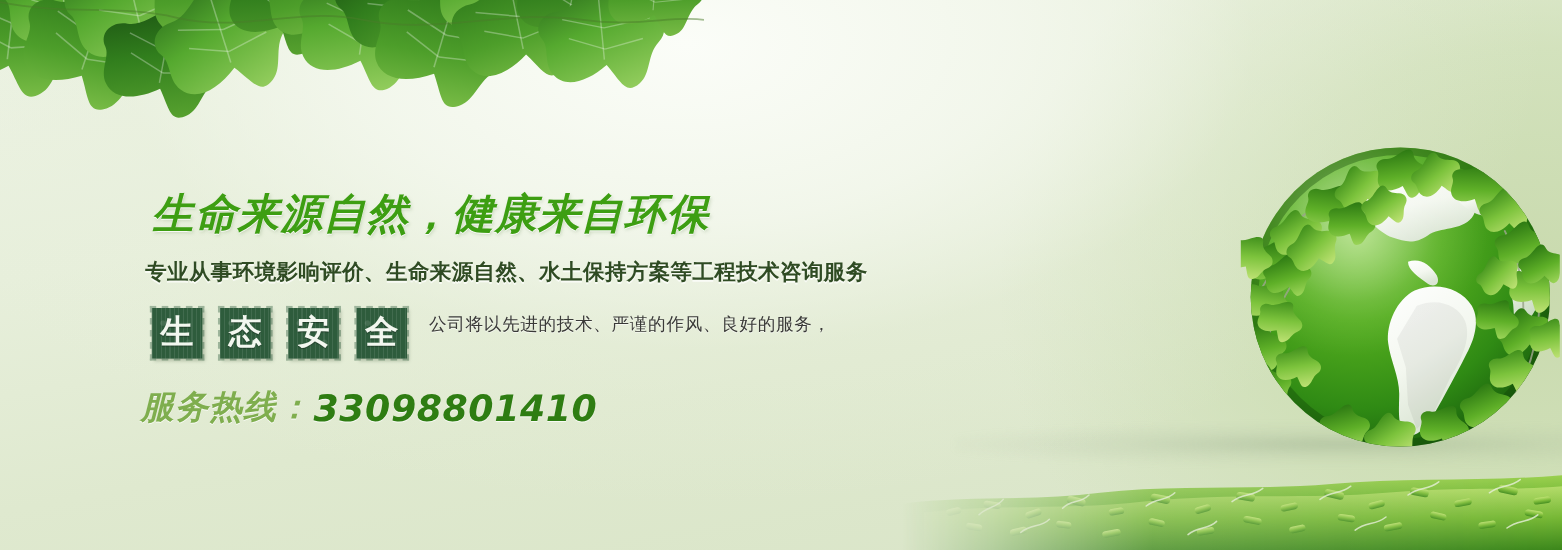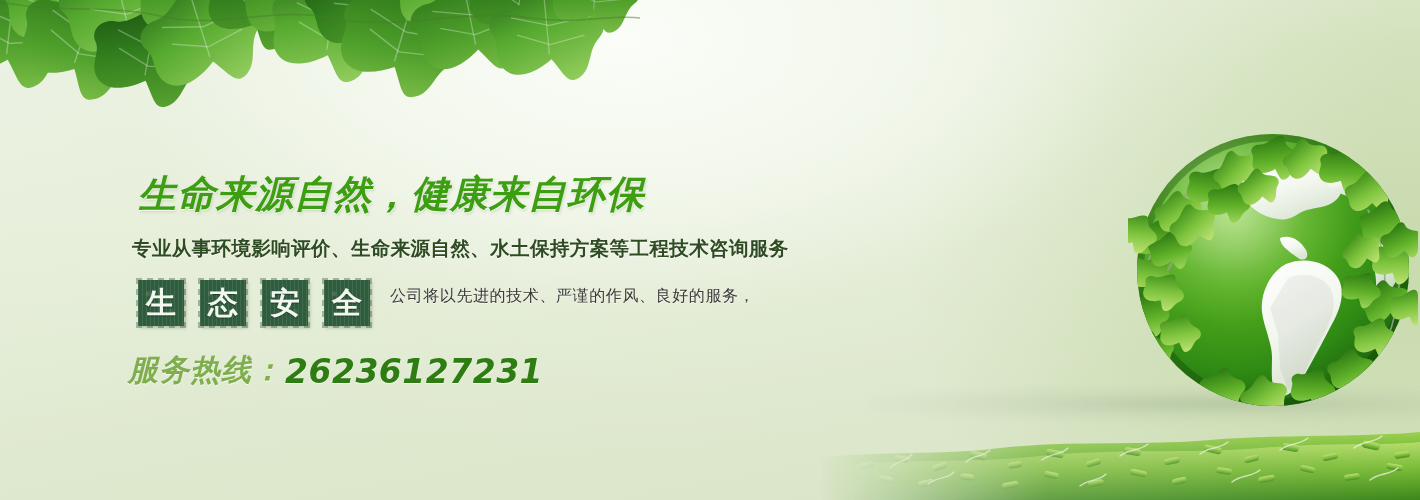--- a/index.html
+++ b/index.html
@@ -237,21 +237,21 @@
         <span>全</span>
       </div>
     </div>
 
     <div class="body-text">
       <div>公司将以先进的技术、严谨的作风、良好的服务，</div>
     </div>
 
     <div class="hotline">
       <span class="hotline-label">服务热线：</span>
-      <span class="hotline-number">26236127231</span>
+      <span class="hotline-number">33098801410</span>
     </div>
 
   </div>
 
   <div class="globe-wrap">
     <div class="globe-shadow"></div>
     <svg class="globe" viewBox="0 0 290 290">
       <defs>
         <radialGradient id="sphere" cx="0.36" cy="0.3" r="0.82">
           <stop offset="0%" stop-color="#8fd152"></stop>

